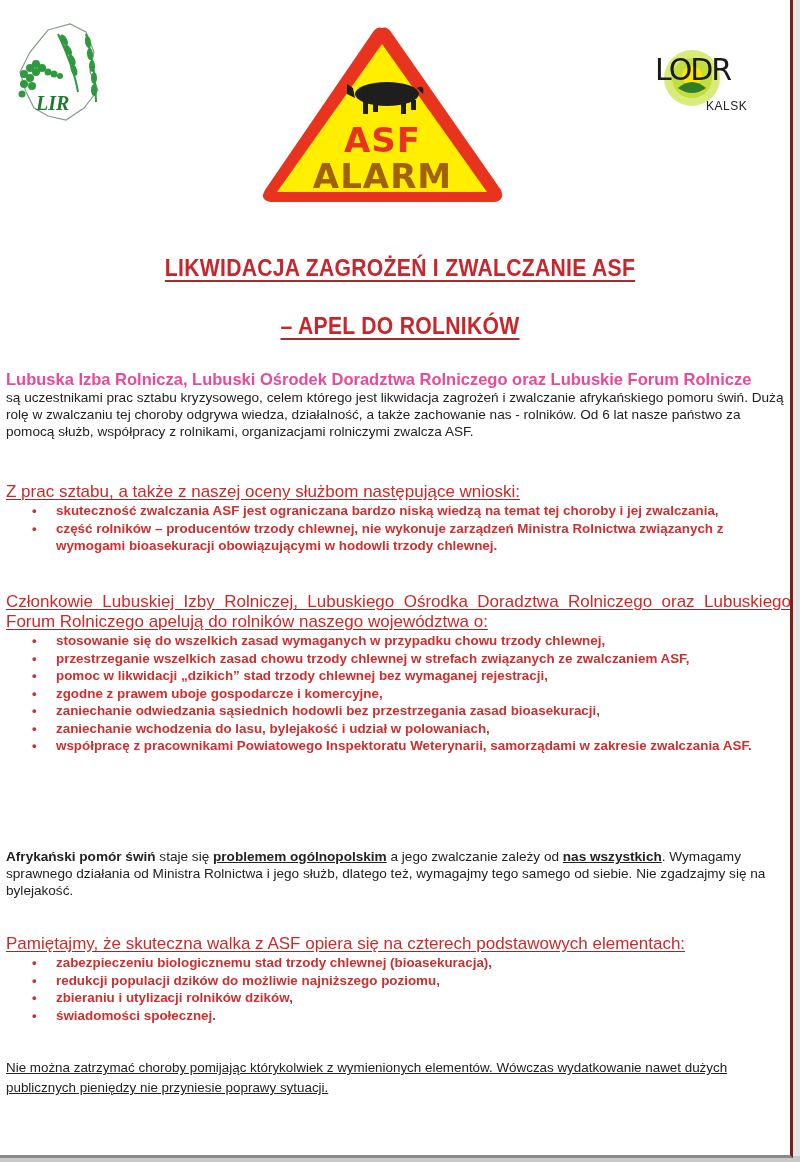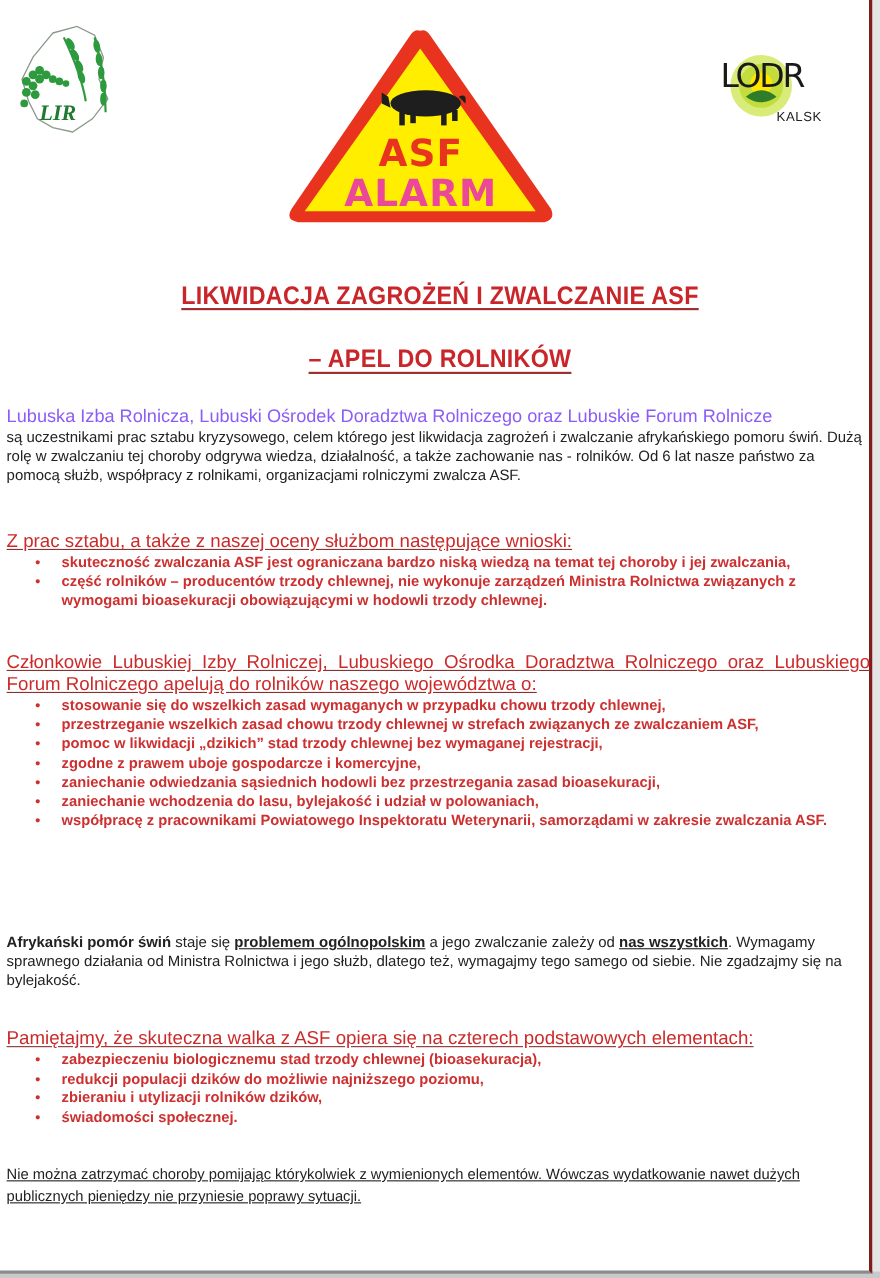--- a/index.html
+++ b/index.html
@@ -33,21 +33,21 @@
   .title {
     position: absolute; left: 0; width: 800px; text-align: center;
     color: #c8262a; font-weight: bold; font-size: 23px; letter-spacing: 0.3px;
     font-family: "Liberation Sans", sans-serif; transform: scaleX(0.92);
   }
   .title span { text-decoration: underline; text-decoration-thickness: 2px; text-underline-offset: 4px; text-decoration-color: #a03030;}
   .t1 { top: 255px; }
   .t2 { top: 313px; }
   
   .block { position: absolute; left: 6px; width: 785px; }
-  .intro-bold { font-weight: normal; font-size: 16.5px; color: #8b5cf6; }
+  .intro-bold { font-weight: bold; font-size: 16.5px; color: #ec4899; }
   .para { font-size: 13.6px; color: #222; line-height: 17px; }
   .red-h {
     color: #cc2a2a; font-size: 17px; text-decoration: underline; text-decoration-color: #8a3030;
     text-underline-offset: 2px; line-height: 20px;
   }
   .red-h.justify { text-align: justify; text-align-last: left; }
   ul.red-list { margin: 0; padding: 0 0 0 26px; list-style: none; }
   ul.red-list li {
     color: #cc3030; font-size: 13.4px; font-weight: bold; line-height: 17.5px; position: relative;
     padding-left: 24px;
@@ -107,21 +107,21 @@
         <ellipse cx="132" cy="72" rx="32" ry="12"></ellipse>
         <path d="M98 66 L92 62 L92 72 L100 76 Z"></path>
         <rect x="108" y="78" width="5" height="14"></rect>
         <rect x="118" y="80" width="5" height="10"></rect>
         <rect x="146" y="78" width="5" height="14"></rect>
         <rect x="156" y="78" width="5" height="10"></rect>
         <path d="M162 66 Q170 62 168 72 Z"></path>
       </g>
     </svg>
     <div style="position:absolute;left:0;width:255px;top:98px;text-align:center;color:#e8341f;font-weight:bold;font-size:34px;font-family:'DejaVu Sans',sans-serif;letter-spacing:1px;">ASF</div>
-    <div style="position:absolute;left:0;width:255px;top:134px;text-align:center;color:#ec4899;font-weight:bold;font-size:34px;font-family:'DejaVu Sans',sans-serif;letter-spacing:1px;">ALARM</div>
+    <div style="position:absolute;left:0;width:255px;top:134px;text-align:center;color:#a16207;font-weight:bold;font-size:34px;font-family:'DejaVu Sans',sans-serif;letter-spacing:1px;">ALARM</div>
   </div>
 
   <div class="lodr-logo">
     <svg width="110" height="80" viewBox="0 0 110 80">
       <circle cx="44" cy="38" r="28" fill="#d9ec7a"></circle>
       <circle cx="44" cy="38" r="20" fill="#c2dd3c"></circle>
       <circle cx="44" cy="36" r="10" fill="#ffe600"></circle>
       <path d="M30 48 Q44 36 58 48 Q44 58 30 48 Z" fill="#2f7d2a"></path>
     </svg>
   </div>

